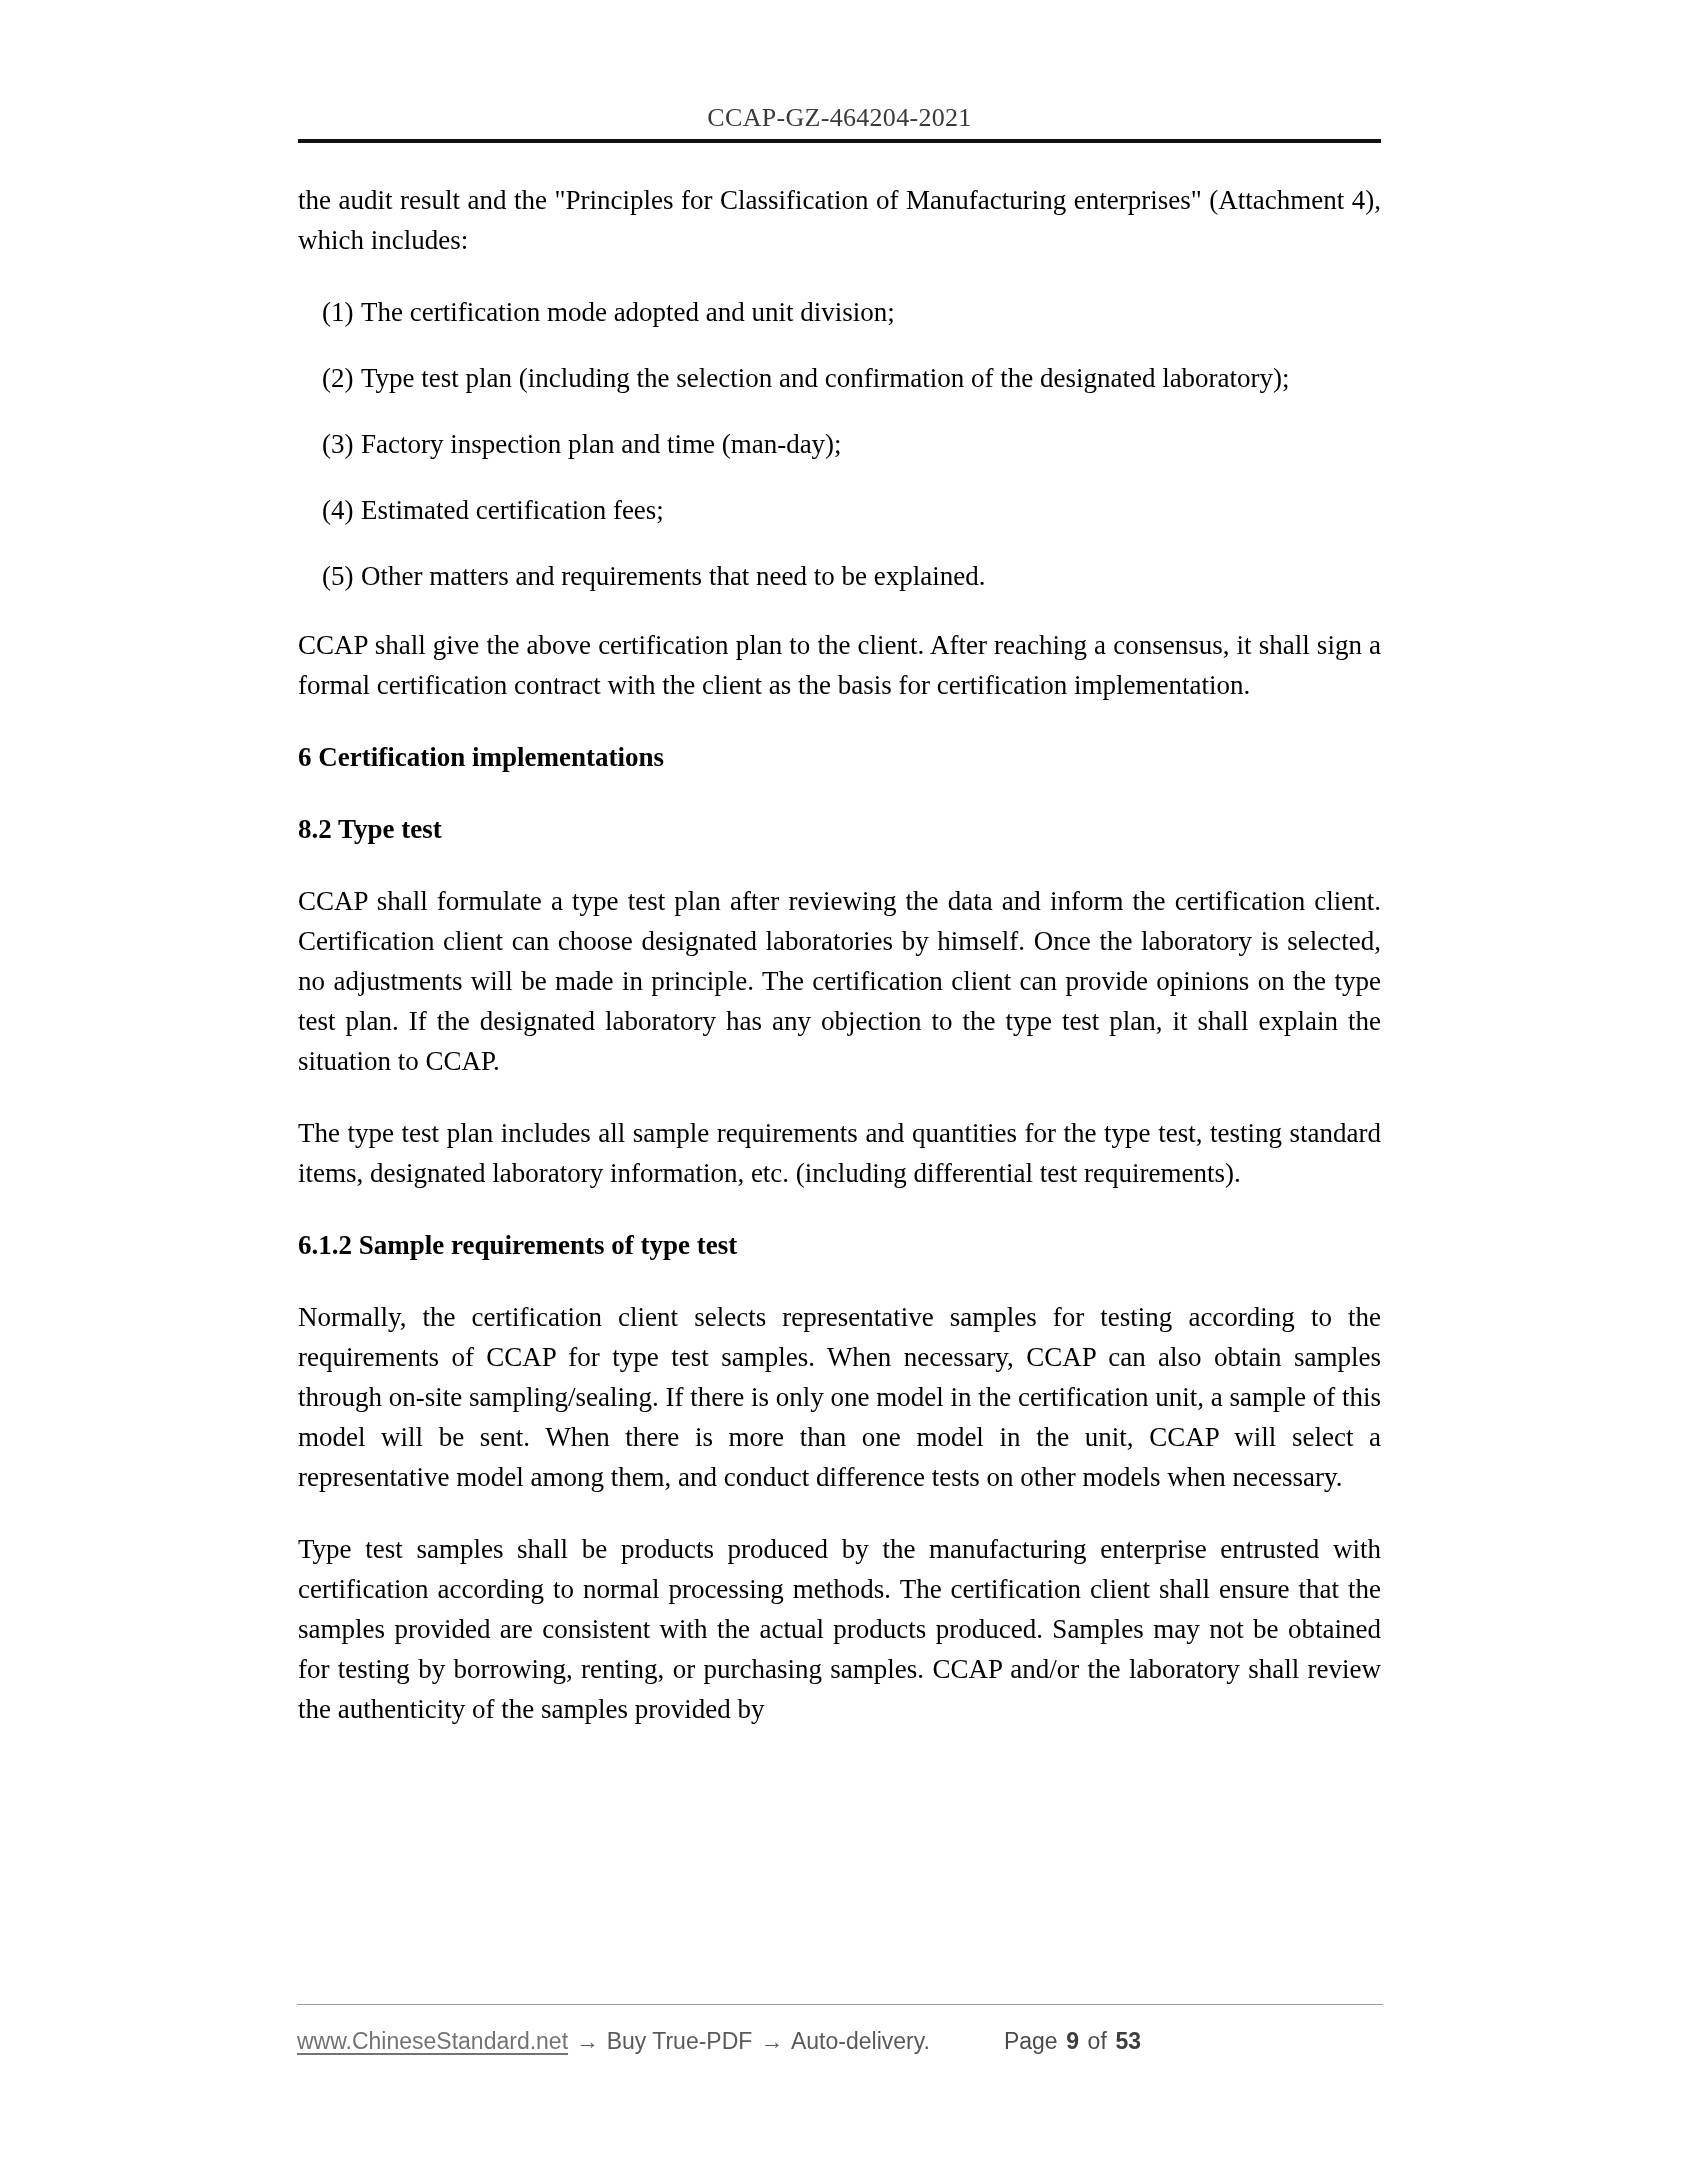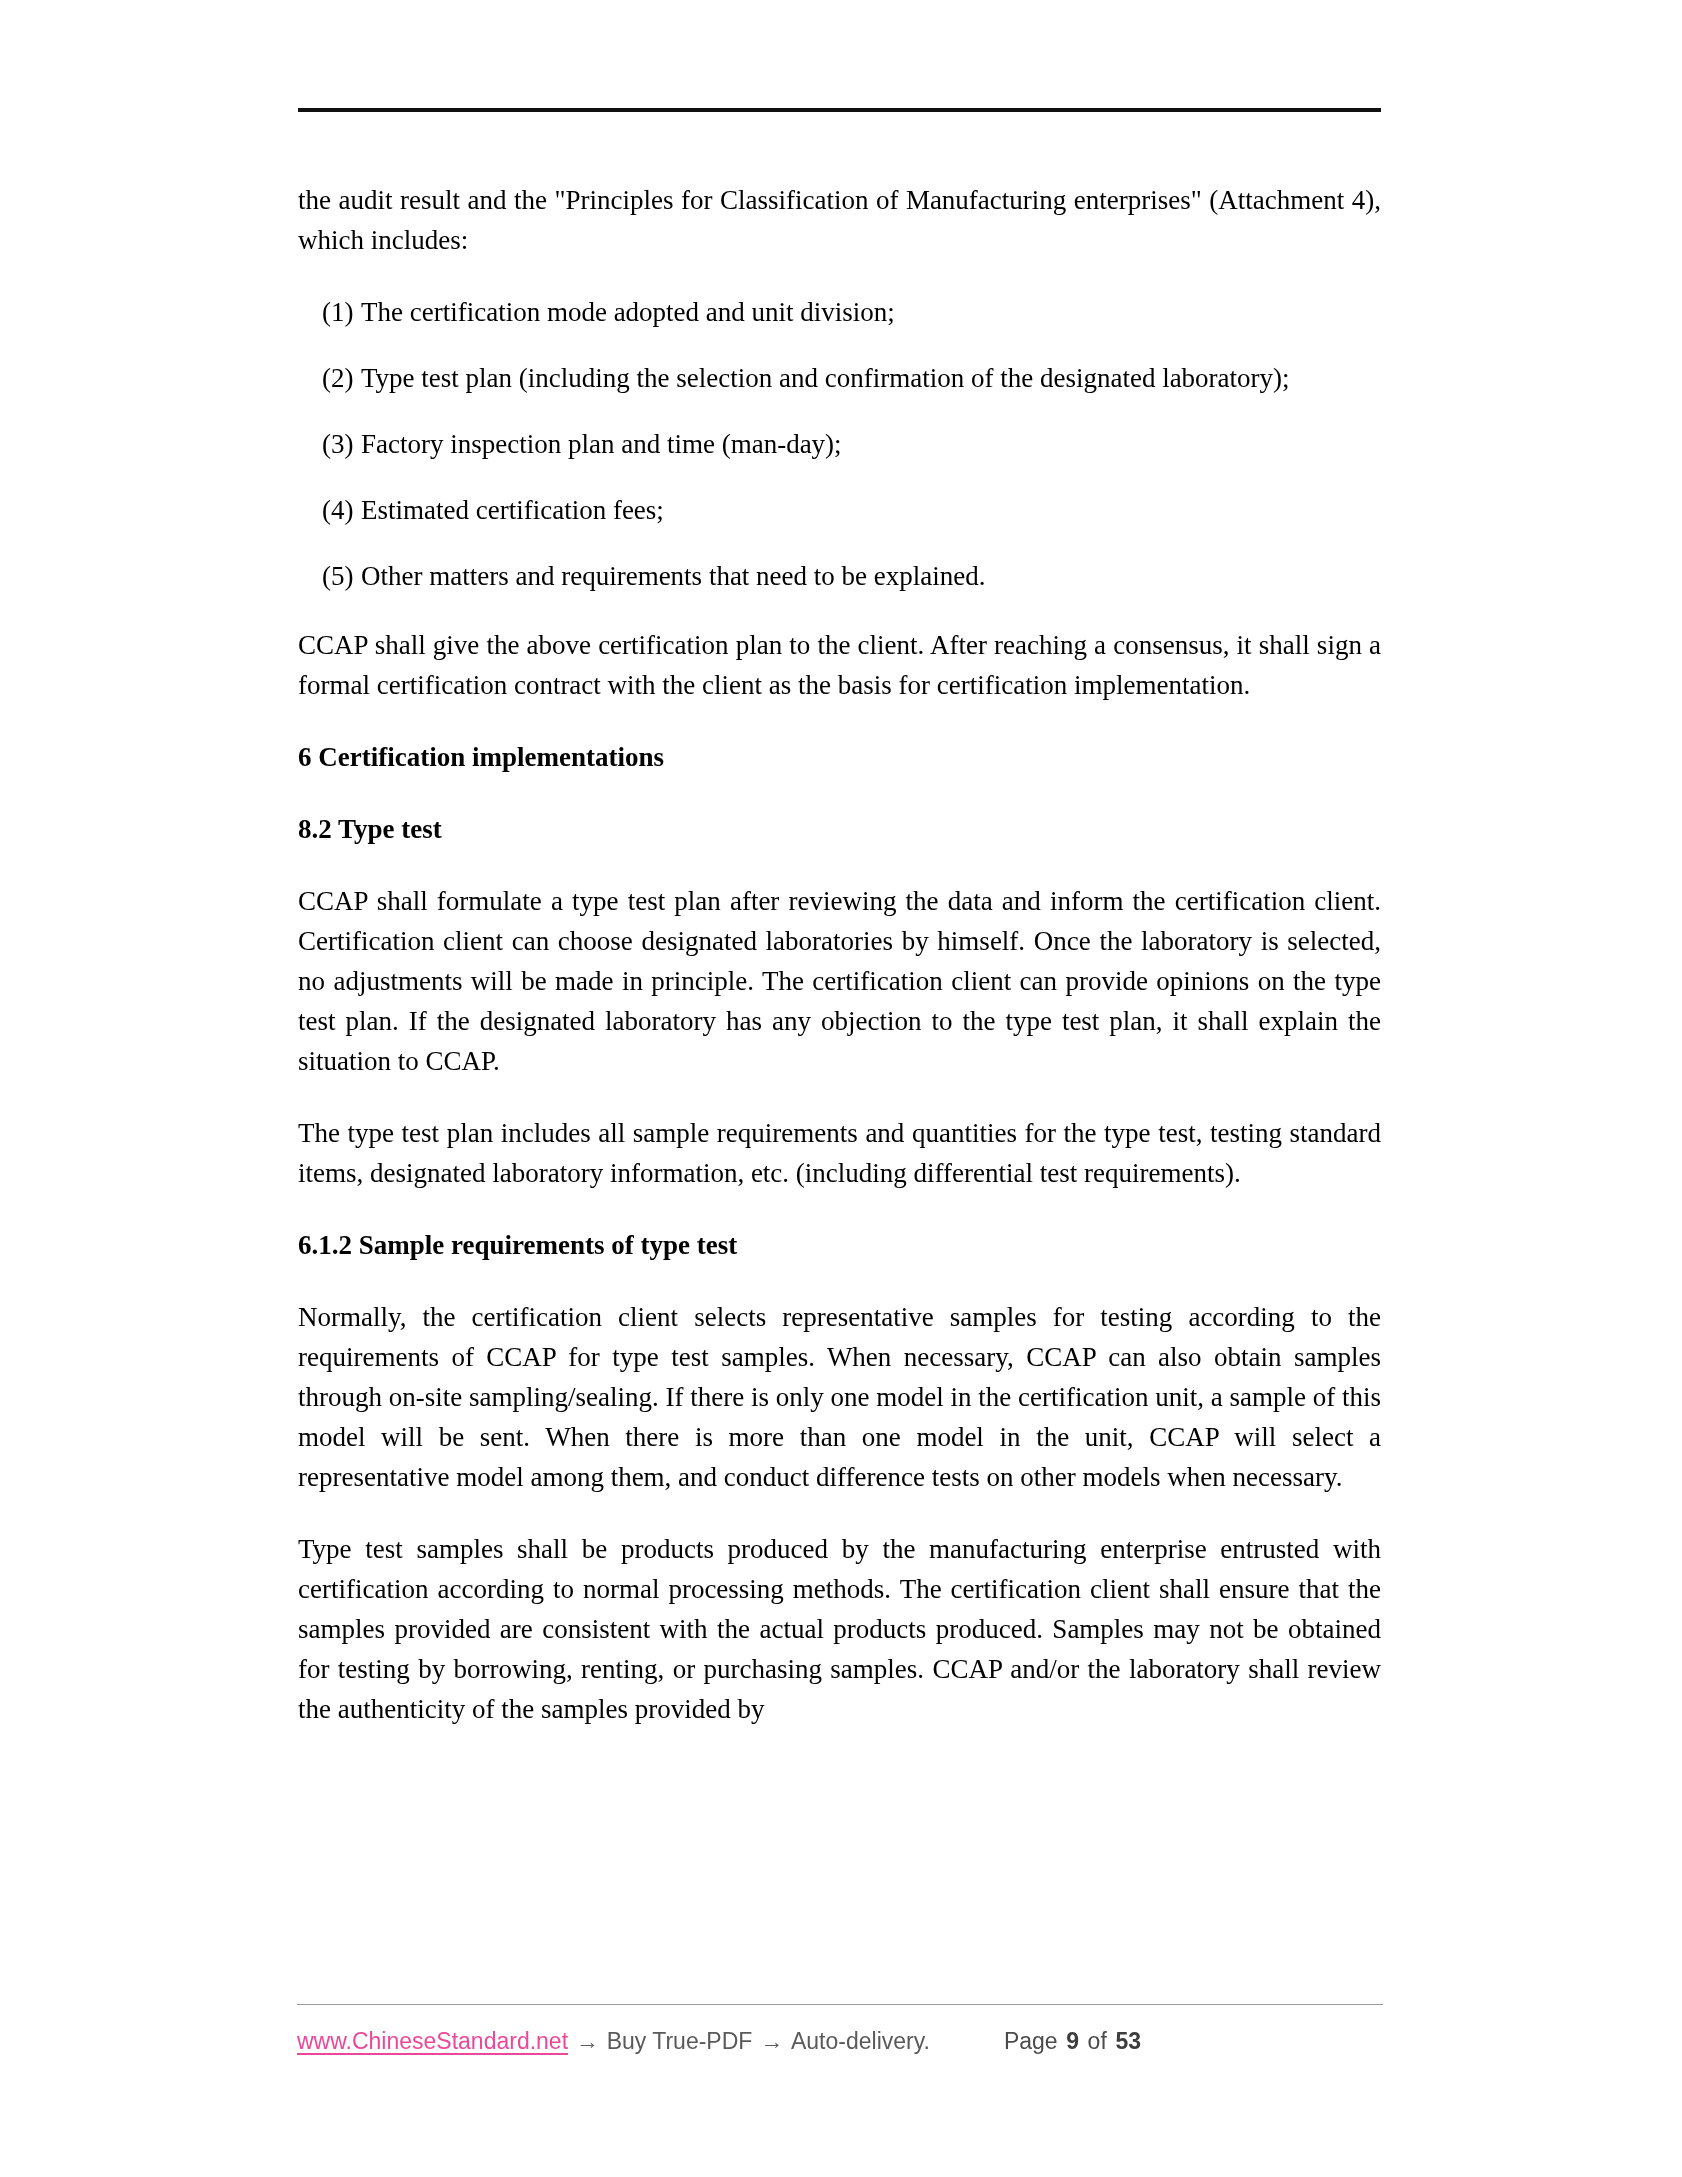--- a/index.html
+++ b/index.html
@@ -114,38 +114,39 @@
     white-space: nowrap;
   }
   .footer-left {
     display: flex;
     align-items: baseline;
     gap: 7.8px;
   }
   .footer-url {
     text-decoration: underline;
     text-underline-offset: 3.5px;
-    color: #ec4899;
+    color: #737373;
   }
   .arrow { font-size: 23px; color: #5a5a5a; }
   .footer-right {
     margin-left: 74px;
     color: #4b4b4b;
     display: flex;
     align-items: baseline;
     gap: 8.6px;
   }
   .footer-right b { font-weight: bold; color: #3d3d3d; }
 </style>
 </head>
 <body>
 
 <div class="page">
 
   <div class="page-header">
+    <div class="doc-code">CCAP-GZ-464204-2021</div>
     <div class="header-rule"></div>
   </div>
 
   <div class="content">
 
     <p class="para">the audit result and the "Principles for Classification of Manufacturing enterprises" (Attachment 4), which includes:</p>
 
     <div class="list-block">
       <ol class="numlist">
         <li>

